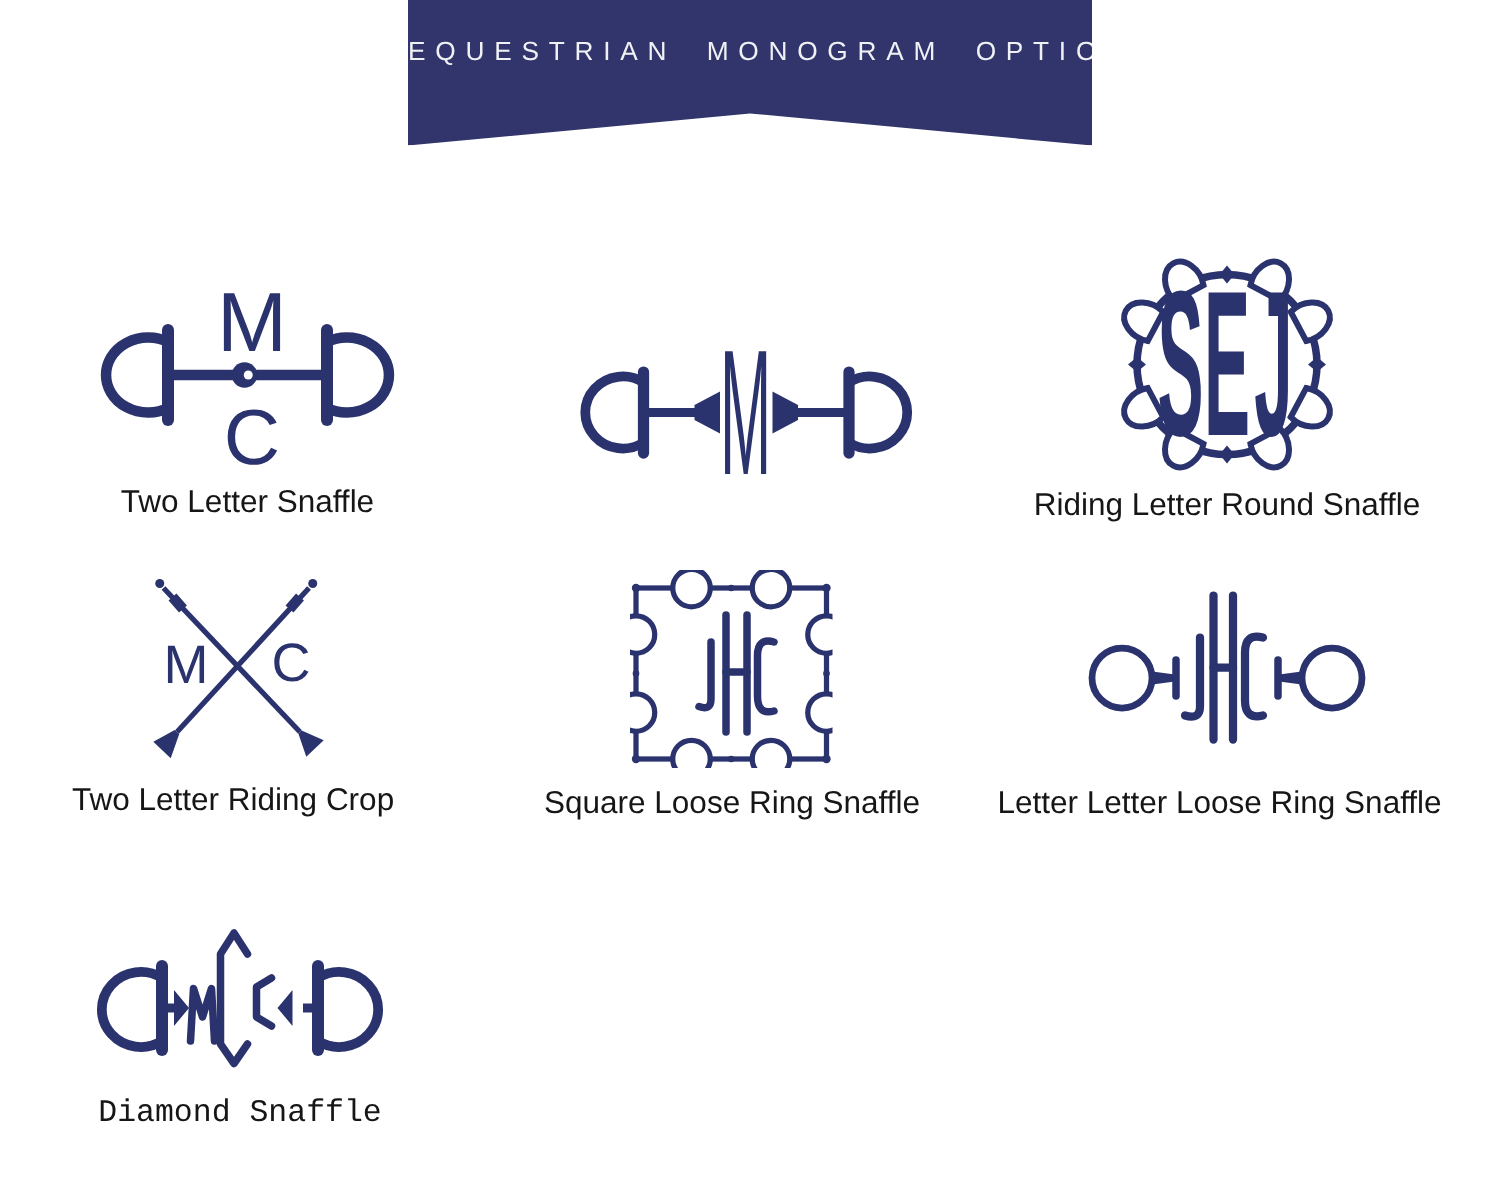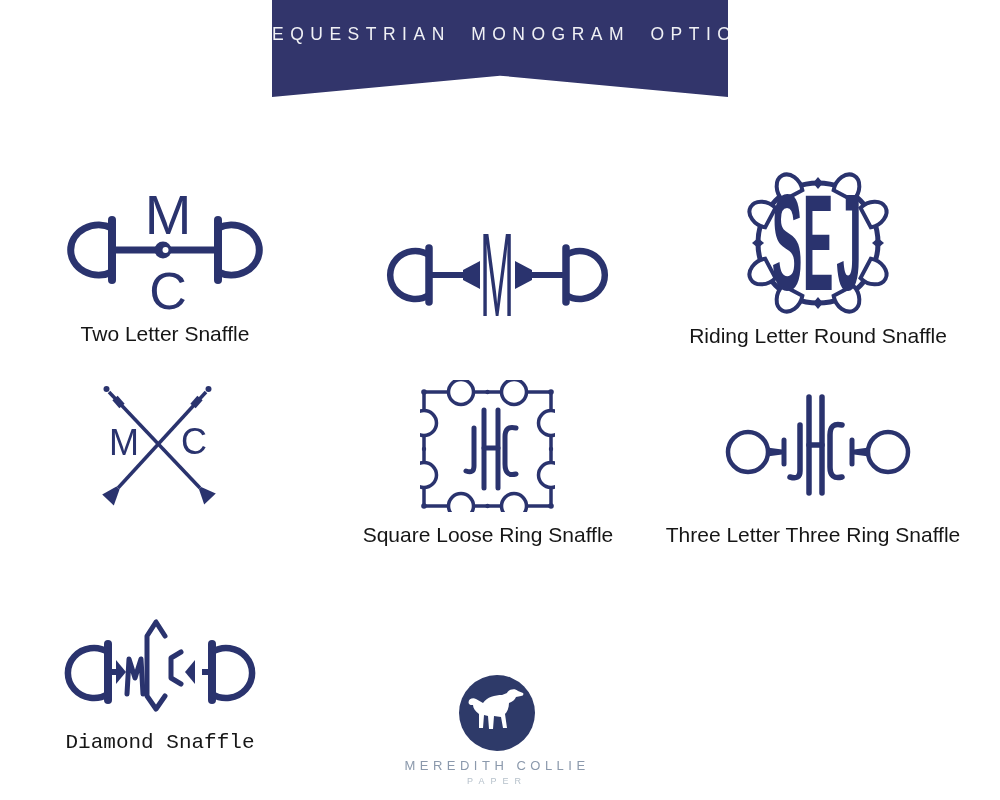--- a/index.html
+++ b/index.html
@@ -126,20 +126,21 @@
       <line class="st" x1="140" y1="22" x2="133" y2="30" stroke-width="7"></line>
       <polygon class="fl" points="56.5,110.6 59.5,113.4 53.8,129.5 42.2,118.5"></polygon>
 
       <line class="st" x1="49" y1="16" x2="140" y2="112" stroke-width="3.5"></line>
       <circle class="fl" cx="46.5" cy="13" r="3"></circle>
       <line class="st" x1="55" y1="22" x2="62" y2="30" stroke-width="7"></line>
       <polygon class="fl" points="141.1,111 138.9,113 144.2,128.5 155.8,117.5"></polygon>
       <text class="lt" x="64" y="79" font-size="36" text-anchor="middle">M</text>
       <text class="lt" x="134" y="78" font-size="36" text-anchor="middle">C</text>
     </svg>
+    <div class="mono-label" style="width:200px;margin-left:-12px;margin-top:6px;">Two Letter Riding Crop</div>
   </div>
 
   <div class="monogram" style="left:420px;top:380px;width:135px;">
     <svg width="135" height="132" viewBox="0 0 135 132">
       <rect class="st" x="4" y="12" width="127" height="114" stroke-width="3.5"></rect>
 
       <circle class="wcap" cx="41" cy="12" r="12.5" stroke-width="3.5"></circle>
       <circle class="wcap" cx="94" cy="12" r="12.5" stroke-width="3.5"></circle>
       <circle class="wcap" cx="41" cy="126" r="12.5" stroke-width="3.5"></circle>
       <circle class="wcap" cx="94" cy="126" r="12.5" stroke-width="3.5"></circle>
@@ -178,21 +179,21 @@
       <line class="st" x1="162" y1="55" x2="162" y2="79" stroke-width="5" stroke-linecap="round"></line>
 
       <g class="st" stroke-width="5.5" stroke-linecap="round" stroke-linejoin="round">
         <path d="M110,40 L110,86 Q110,95 100,92"></path>
         <line x1="119" y1="12" x2="119" y2="108"></line>
         <line x1="132" y1="12" x2="132" y2="108"></line>
         <line x1="119" y1="60" x2="132" y2="60"></line>
         <path d="M152,40 Q140,37 140,50 L140,82 Q140,95 152,92"></path>
       </g>
     </svg>
-    <div class="mono-label" style="width:300px;margin-left:-27px;margin-top:19px;">Three Letter Three Ring Snaffle</div>
+    <div class="mono-label" style="width:300px;margin-left:-27px;margin-top:19px;">Letter Letter Loose Ring Snaffle</div>
   </div>
 
   <div class="monogram" style="left:60px;top:608px;width:200px;font-family:Liberation Mono, monospace;">
     <svg width="200" height="112" viewBox="0 0 200 112">
       <line class="st" x1="48" y1="36" x2="48" y2="92" stroke-width="8" stroke-linecap="round"></line>
       <path class="st" d="M48,44 A26,25 0 1 0 48,86" stroke-width="6.5"></path>
       <line class="st" x1="152" y1="36" x2="152" y2="92" stroke-width="8" stroke-linecap="round"></line>
       <path class="st" d="M152,44 A26,25 0 1 1 152,86" stroke-width="6.5"></path>
       <line class="st" x1="50" y1="64" x2="58" y2="64" stroke-width="6"></line>
       <line class="st" x1="142" y1="64" x2="150" y2="64" stroke-width="6"></line>
@@ -201,25 +202,14 @@
 
       <g class="st" stroke-width="5" stroke-linecap="round" stroke-linejoin="round">
         <path d="M67,86 L69,51 L75,70 L81,51 L83,86"></path>
         <path d="M105,28 L96,14 L87,28 L87,88 L96,101 L105,88"></path>
         <path d="M121,44 L111,50 L111,70 L121,76"></path>
       </g>
     </svg>
     <div class="mono-label" style="margin-top:6px;">Diamond Snaffle</div>
   </div>
 
-  <div class="logo">
-    <svg width="76" height="76" viewBox="0 0 76 76">
-      <circle cx="38" cy="38" r="38" fill="var(--logo-circle)"></circle>
-      <path fill="#ffffff" d="M10,29 C8,25 13,22 17,24 L24,28 C28,22 36,20 43,20 L48,18
-        C50,14 56,13 59,16 L64,18 C65,19 64,21 62,21 L57,22 C56,25 53,27 50,28
-        C50,33 48,37 46,39 L48,53 L44,53 L42,42 L35,41 L34,54 L30,54 L29,41
-        L25,40 L24,53 L20,53 L20,39 C16,36 14,33 14,30 C12,30 11,30 10,29 Z"></path>
-    </svg>
-    <div class="brand-name">MEREDITH COLLIE</div>
-    <div class="brand-sub">PAPER</div>
-  </div>
 
 </div>
 
 </body></html>

